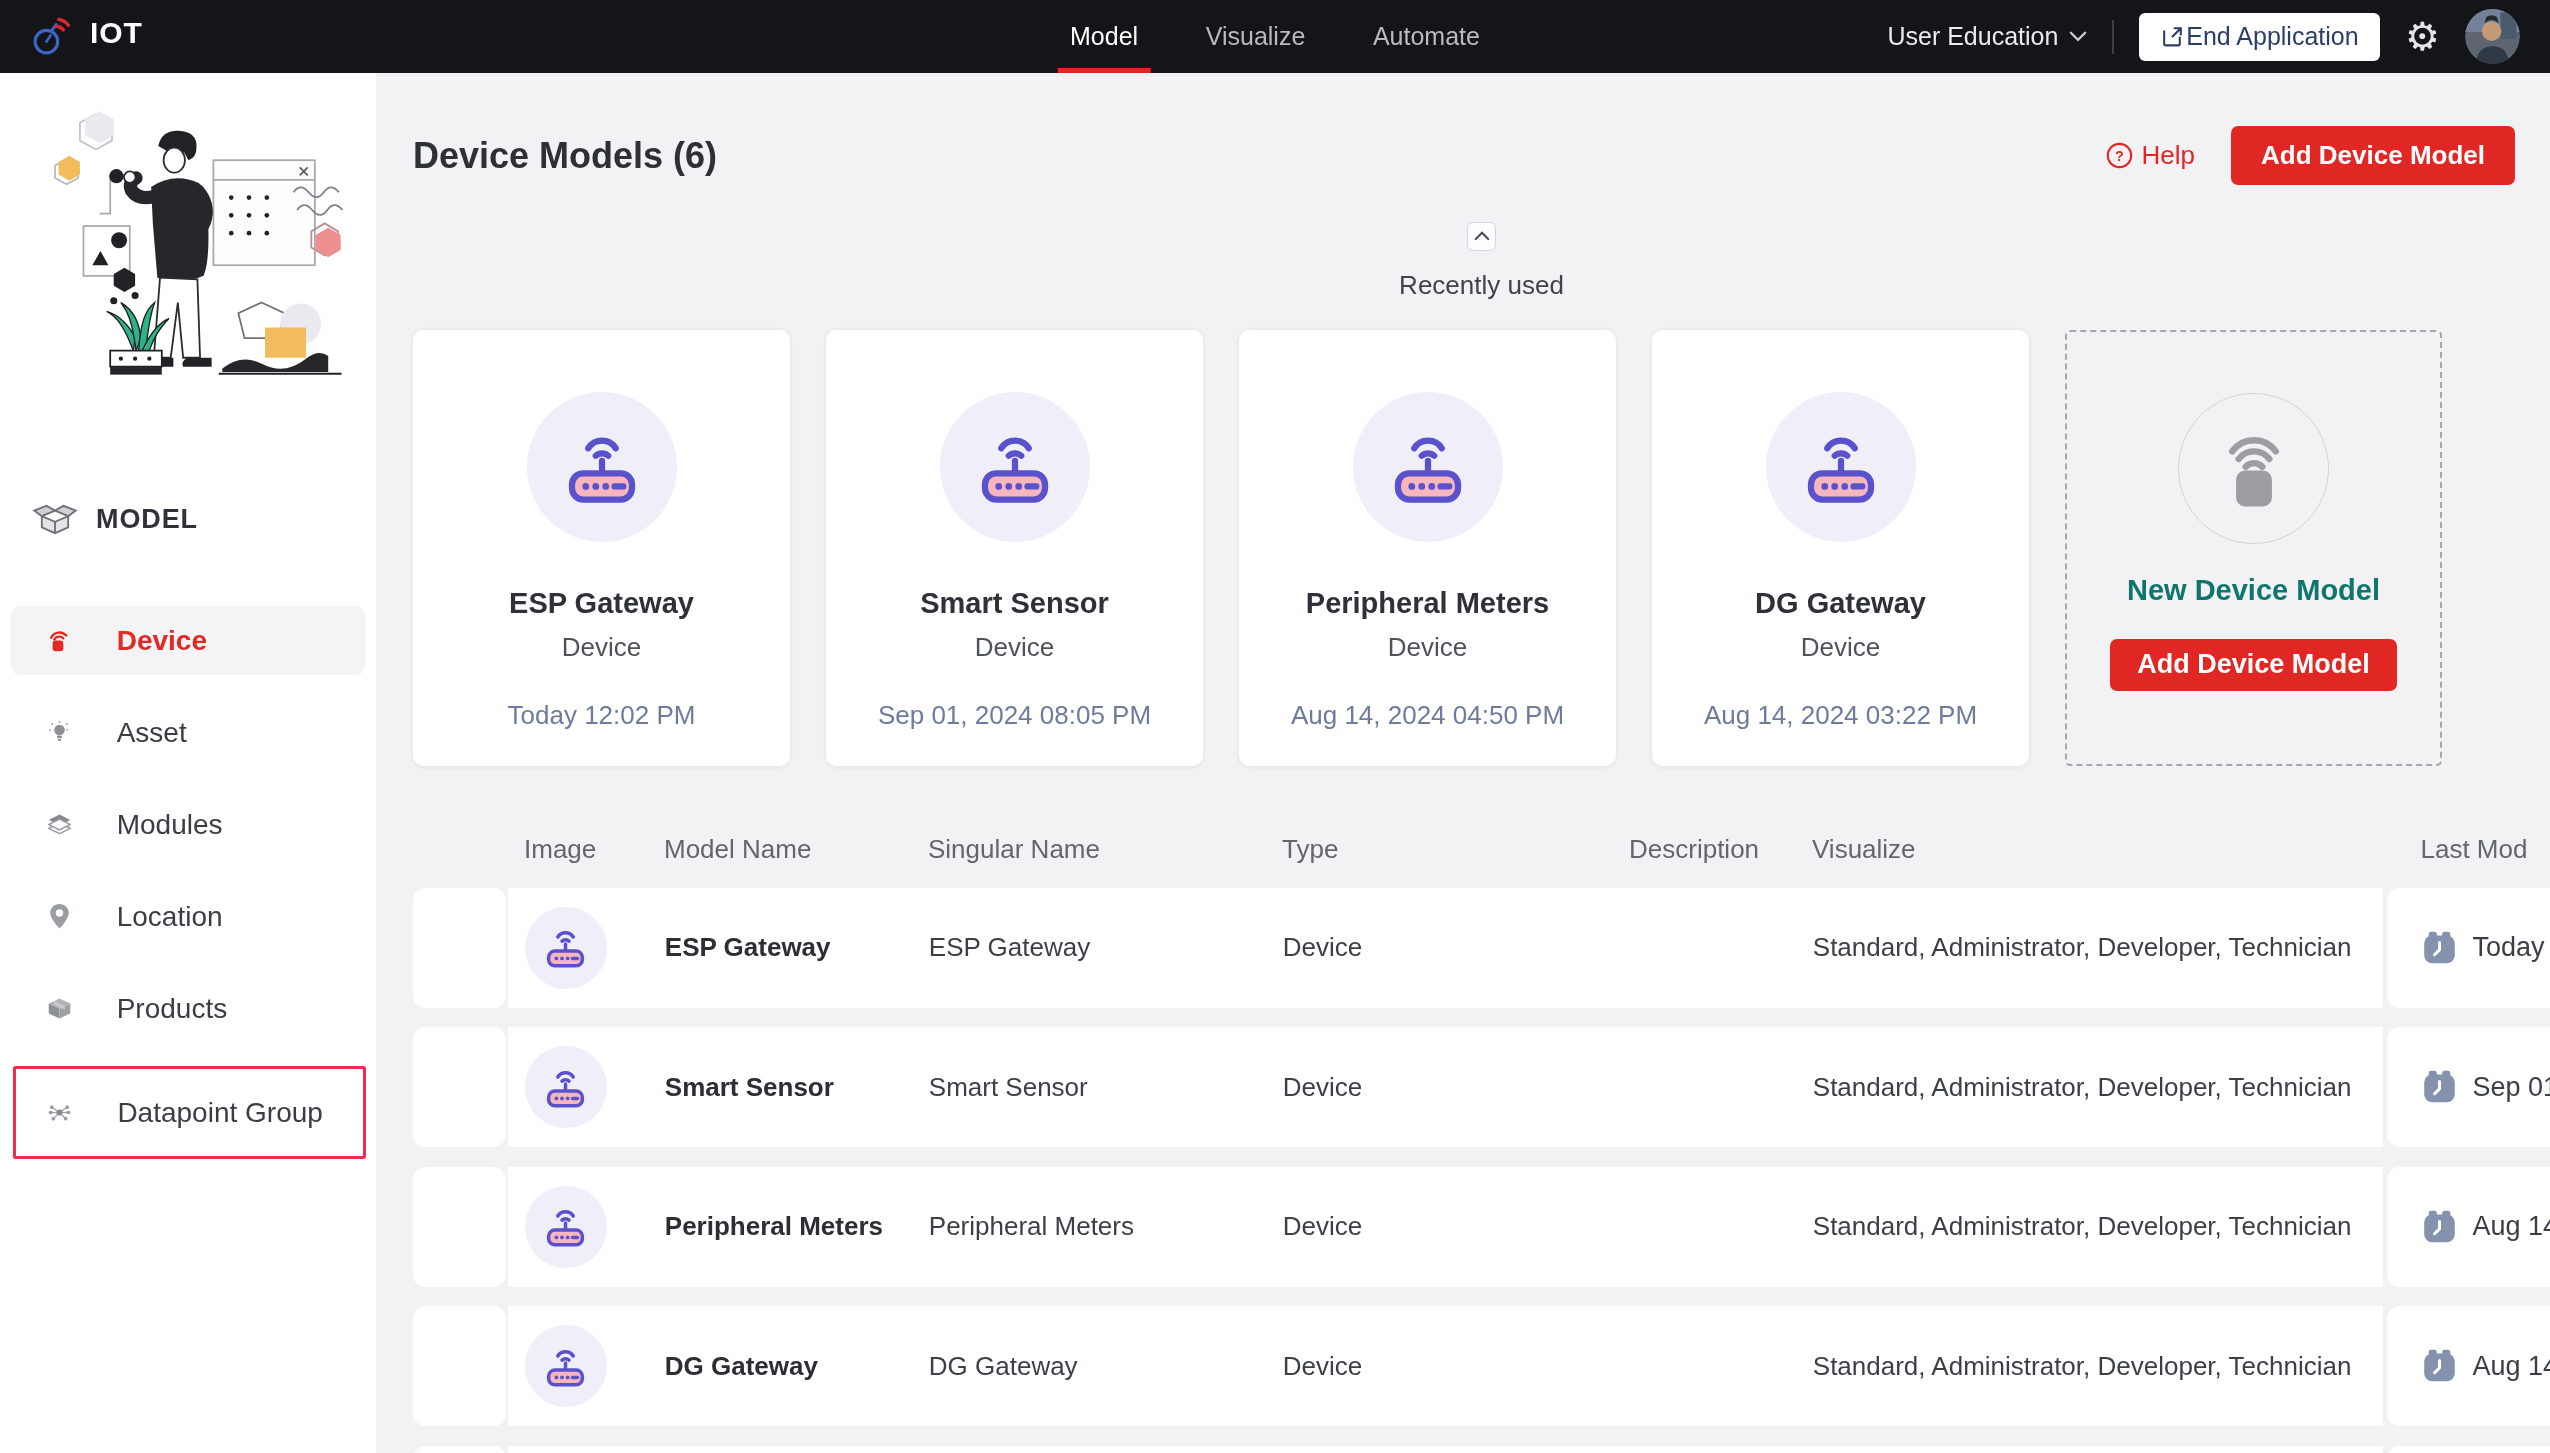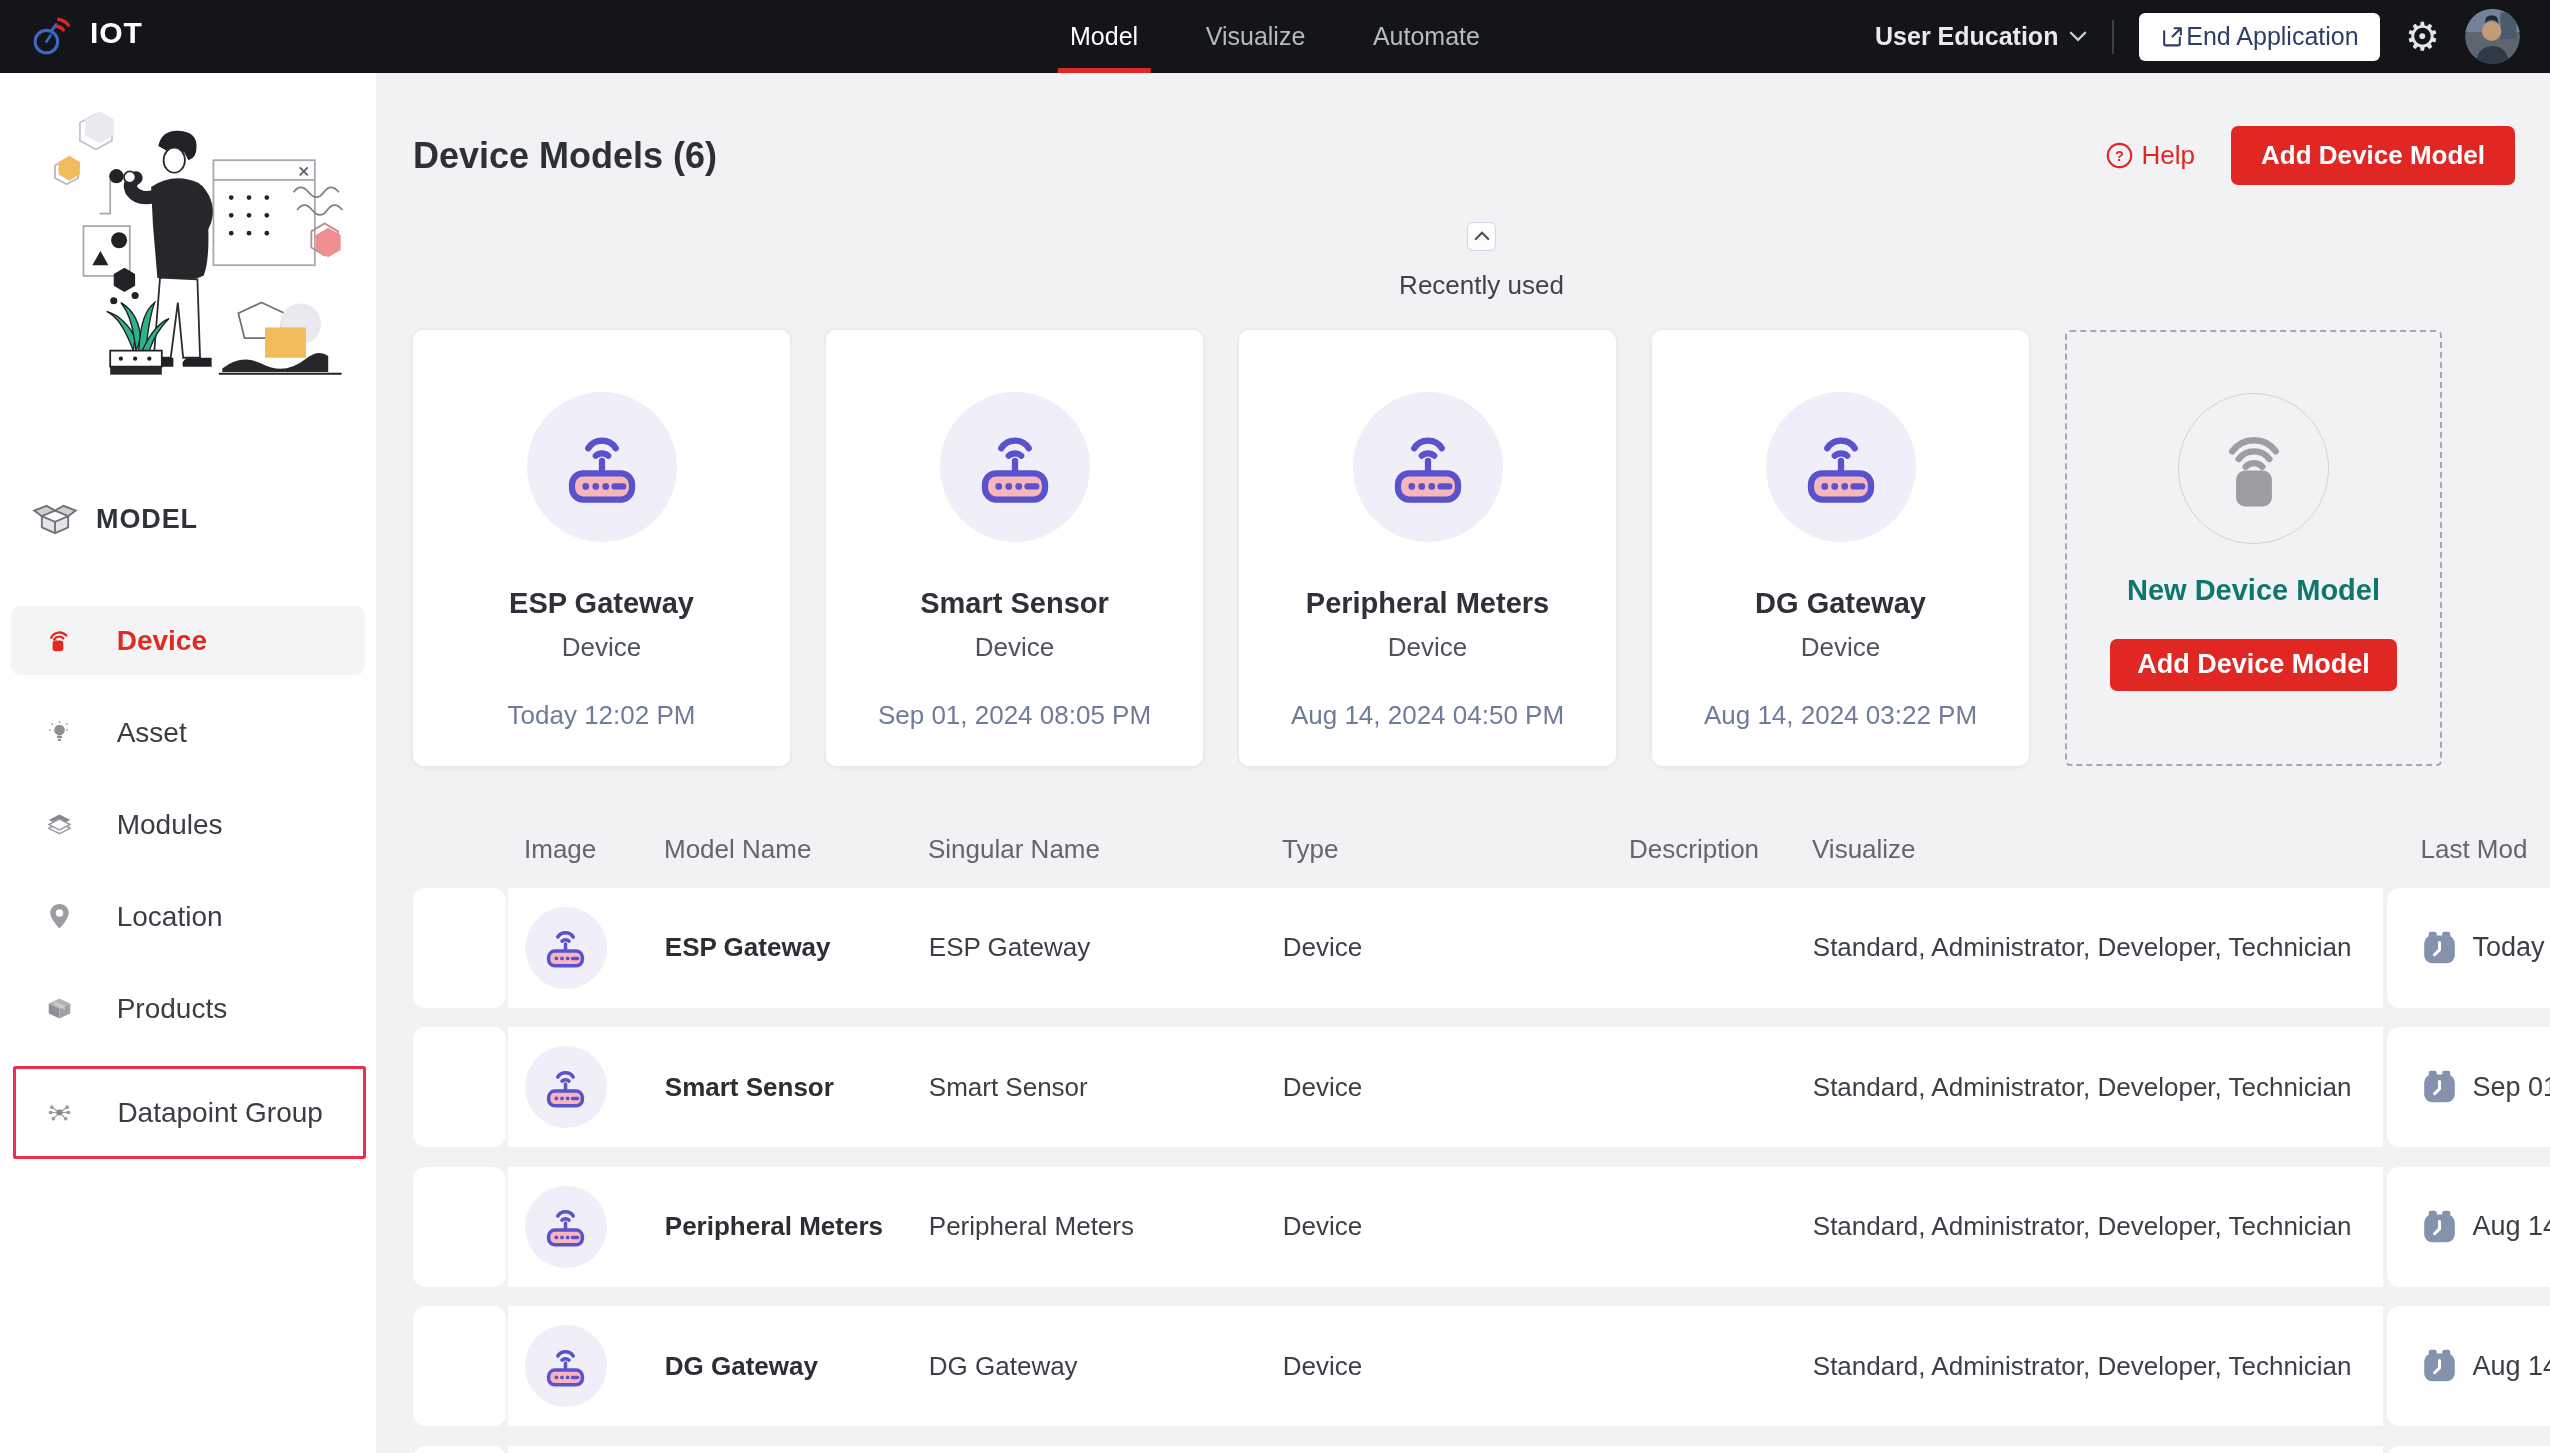--- a/index.html
+++ b/index.html
@@ -10,21 +10,21 @@
   
   .topbar { position:absolute; top:0; left:0; width:100%; height:73px; background:#141519;
             display:flex; align-items:center; padding:0 30px; z-index:30; }
   .brand { display:flex; align-items:flex-start; gap:19px; cursor:pointer; }
   .brand-name { color:#fff; font-size:30px; font-weight:700; letter-spacing:0.9px; }
   .tabs { position:absolute; left:50%; transform:translateX(-50%); height:73px; display:flex; gap:57px; }
   .tab { height:73px; line-height:73px; font-size:25px; color:#b7bac2; position:relative; padding:0 5.3px; cursor:pointer; }
   .tab.active { color:#ffffff; font-weight:500; }
   .tab.active::after { content:""; position:absolute; left:-7.1px; right:-7.1px; bottom:0; height:5.3px; background:#e12723; }
   .top-right { margin-left:auto; display:flex; align-items:center; gap:25px; }
-  .portal { display:flex; align-items:center; gap:10.7px; color:#e8eaef; font-size:25px; cursor:pointer;font-weight:bold; }
+  .portal { display:flex; align-items:center; gap:10.7px; color:#e8eaef; font-size:25px; cursor:pointer; }
   .top-divider { width:1.8px; height:34px; background:#3c3f47; }
   .end-app-btn { height:48px; background:#ffffff; border:none; border-radius:6.2px; display:flex; align-items:center;
                  gap:1px; padding:0 21.4px; font-size:25px; font-weight:500; color:#2c3e66; cursor:pointer;
                  font-family:inherit; }
   .gear { font-size:39px; color:#e2e5ea; cursor:pointer; line-height:1; }
   .avatar { width:55px; height:55px; border-radius:50%; overflow:hidden; cursor:pointer; flex:none; }
 
   
   .sidebar { position:absolute; top:73px; left:0; width:376px; bottom:0; background:#ffffff; z-index:20; }
   .illustration { margin:16px auto 0; width:321px; height:307px; display:block; }

